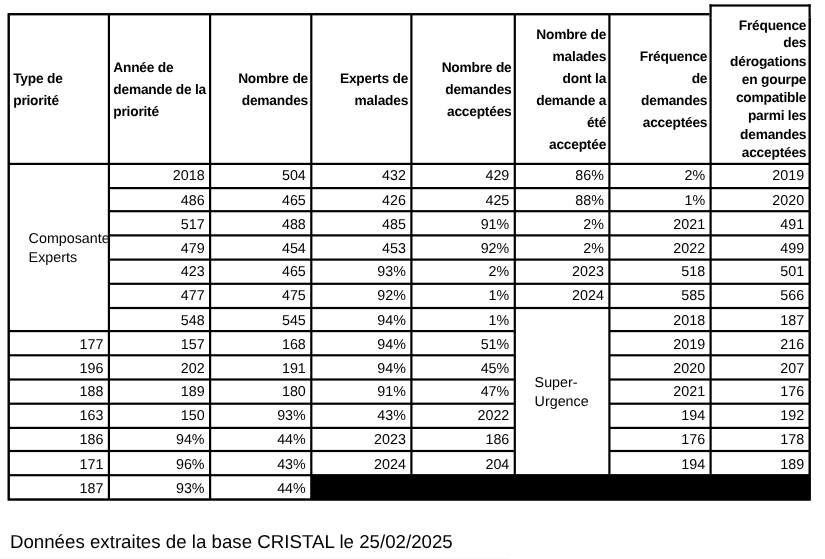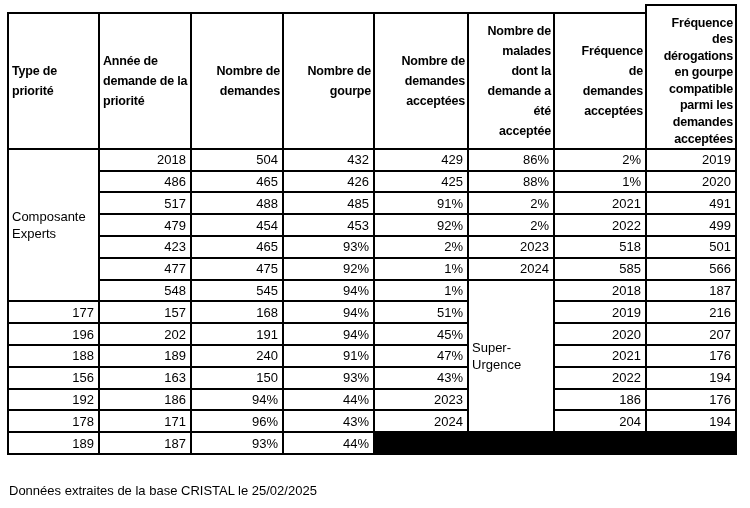--- a/index.html
+++ b/index.html
@@ -47,50 +47,50 @@
   .h-left  { text-align: left;  padding-left: 3px;  padding-right: 1px; }
   .h-right { text-align: right; padding-right: 2px; padding-left: 15px; }
   .hdr-tight { line-height: 16.6px; }
   .num {
     text-align: right;
     padding-right: 4px;
   }
   .group {
     grid-row: span 7;
     text-align: left;
-    padding-left: 3px;
+    padding-left: 17px;
     line-height: 17px;
   }
   
   .cap {
     position: absolute;
     top: -8px;
     left: 638px;
     width: 92px;
     height: 12px;
     box-sizing: border-box;
     background: #ffffff;
     border: 2px solid #000000;
     border-bottom: none;
   }
   .footer {
     margin: 28px 0 0 9px;
-    font-size: 13px;
+    font-size: 17px;
   }
 </style>
 </head>
 <body>
 
 <div class="table-wrap">
   <div class="grid">
 
     <div class="cell hdr h-left">Type de priorité</div>
     <div class="cell hdr h-left">Année de demande de la priorité</div>
     <div class="cell hdr h-right">Nombre de demandes</div>
-    <div class="cell hdr h-right">Nombre de gourpe</div>
+    <div class="cell hdr h-right">Experts de malades</div>
     <div class="cell hdr h-right">Nombre de demandes acceptées</div>
     <div class="cell hdr h-right">Nombre de malades dont la demande a été acceptée</div>
     <div class="cell hdr h-right">Fréquence de demandes acceptées</div>
     <div class="cell hdr h-right hdr-tight">Fréquence des dérogations en gourpe compatible parmi les demandes acceptées</div>
 
     <div class="cell group">Composante Experts</div>
 
     <div class="cell num">2018</div>
     <div class="cell num">504</div>
     <div class="cell num">432</div>
@@ -159,27 +159,26 @@
     <div class="cell num">196</div>
     <div class="cell num">202</div>
     <div class="cell num">191</div>
     <div class="cell num">94%</div>
     <div class="cell num">45%</div>
 
     <div class="cell num">2020</div>
     <div class="cell num">207</div>
     <div class="cell num">188</div>
     <div class="cell num">189</div>
-    <div class="cell num">240</div>
+    <div class="cell num">180</div>
     <div class="cell num">91%</div>
     <div class="cell num">47%</div>
 
     <div class="cell num">2021</div>
     <div class="cell num">176</div>
-    <div class="cell num">156</div>
     <div class="cell num">163</div>
     <div class="cell num">150</div>
     <div class="cell num">93%</div>
     <div class="cell num">43%</div>
 
     <div class="cell num">2022</div>
     <div class="cell num">194</div>
     <div class="cell num">192</div>
     <div class="cell num">186</div>
     <div class="cell num">94%</div>

